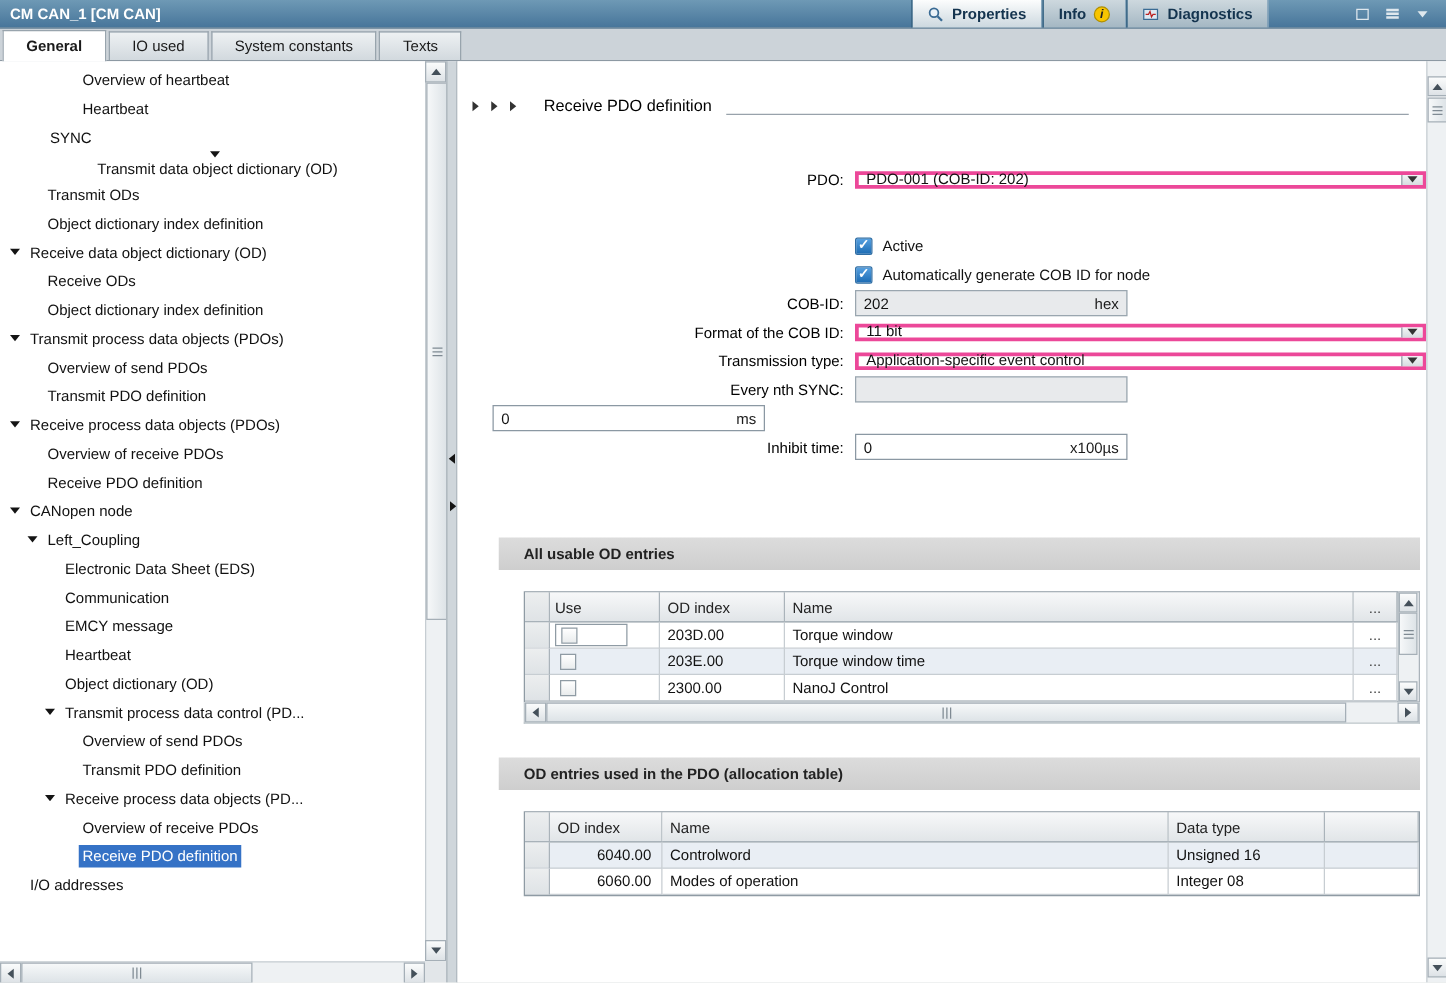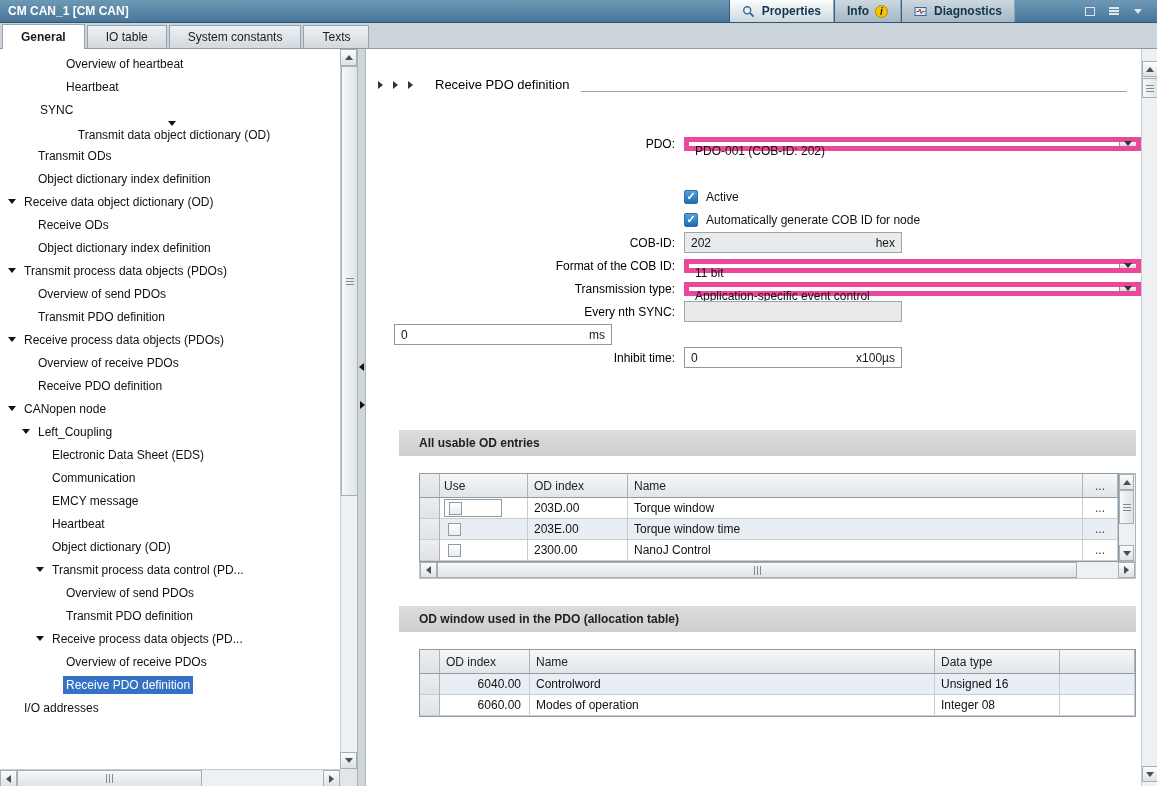--- a/index.html
+++ b/index.html
@@ -76,21 +76,21 @@
   .crumb { display: flex; align-items: center; padding: 28px 14px 0 12px; }
   .carr { width: 0; height: 0; border-top: 4px solid transparent; border-bottom: 4px solid transparent; border-left: 5px solid #333; margin-right: 10px; flex: none; }
   .ctitle { font-size: 13px; color: #000; margin-left: 12px; white-space: nowrap; }
   .cline { flex: 1; height: 15px; border-bottom: 1px solid #98a2ab; margin-left: 12px; }
 
   
   .form { margin-top: 40px; margin-left: 28px; }
   .frow { display: flex; align-items: center; height: 23px; }
   .frow.gap { height: 30px; }
   .flabel { width: 290px; text-align: right; padding-right: 9px; color: #000; white-space: nowrap; flex: none; }
-  .dd { width: 474px; height: 14px; border: 5px solid #ec4899; background: #fff; display: flex; align-items: flex-start; }
+  .dd { width: 474px; height: 14px; border: 3px solid #ec4899; background: #fff; display: flex; align-items: center; }
   .dd .val { flex: 1; padding: 0 6px; line-height: 19px; white-space: nowrap; overflow: hidden; }
   .dd .btn { width: 17px; height: 100%; border-left: 1px solid #8b98a3; background: linear-gradient(#f2f4f6, #d6dce0); display: flex; align-items: center; justify-content: center; flex: none; }
   .dd .btn::after { content: ''; width: 0; height: 0; border-left: 4px solid transparent; border-right: 4px solid transparent; border-top: 5px solid #333; }
   .ufield { width: 218px; height: 21px; border: 1px solid #8b98a3; display: flex; align-items: center; background: #fff; }
   .ufield.gray { background: #e8eaec; border-color: #9aa6af; }
   .ufield .val { flex: 1; padding: 0 6px; white-space: nowrap; overflow: hidden; }
   .ufield .unit { padding-right: 6px; color: #1a1a1a; flex: none; }
   .cb { width: 14px; height: 14px; border: 1px solid #2e6da4; border-radius: 2px; background: linear-gradient(#56a0e0, #1d6cb4); display: inline-flex; align-items: center; justify-content: center; flex: none; }
   .cb.checked::after { content: '\2713'; color: #fff; font-size: 11px; font-weight: bold; line-height: 1; }
   .cblabel { margin-left: 8px; white-space: nowrap; }
@@ -172,21 +172,21 @@
       <span class="wicon">
           <span class="tri-down"></span>
         </span>
     </div>
   </div>
 
   <div class="tabstrip">
 
       <div class="tab active">General</div>
 
-      <div class="tab">IO table</div>
+      <div class="tab">IO used</div>
 
       <div class="tab">System constants</div>
 
       <div class="tab">Texts</div>
     </div>
 
   <div class="content">
 
     <div class="leftpanel">
       <div class="tree-body">
@@ -496,21 +496,21 @@
         </div>
         <div class="thscroll">
           <div class="sbtn sb-left"></div>
           <div class="hthumb"></div>
           <div class="sbtn sb-right"></div>
         </div>
       </div>
 
       <div class="section s2">
         <div class="band">
-          <span>OD window used in the PDO (allocation table)</span>
+          <span>OD entries used in the PDO (allocation table)</span>
         </div>
         <div class="tblwrap">
           <div class="tgrid tg2">
             <div class="thead">
               <div class="hcell selcell"></div>
               <div class="hcell c2-od" style="justify-content:flex-start">OD index</div>
               <div class="hcell c2-name">Name</div>
               <div class="hcell c2-type">Data type</div>
               <div class="hcell c2-x"></div>
             </div>

